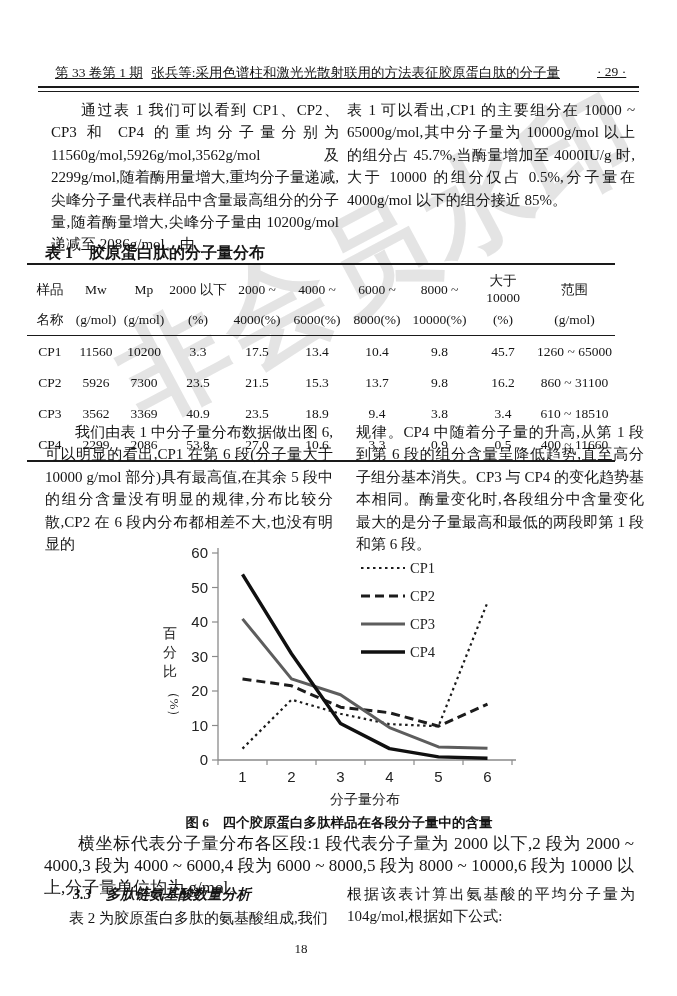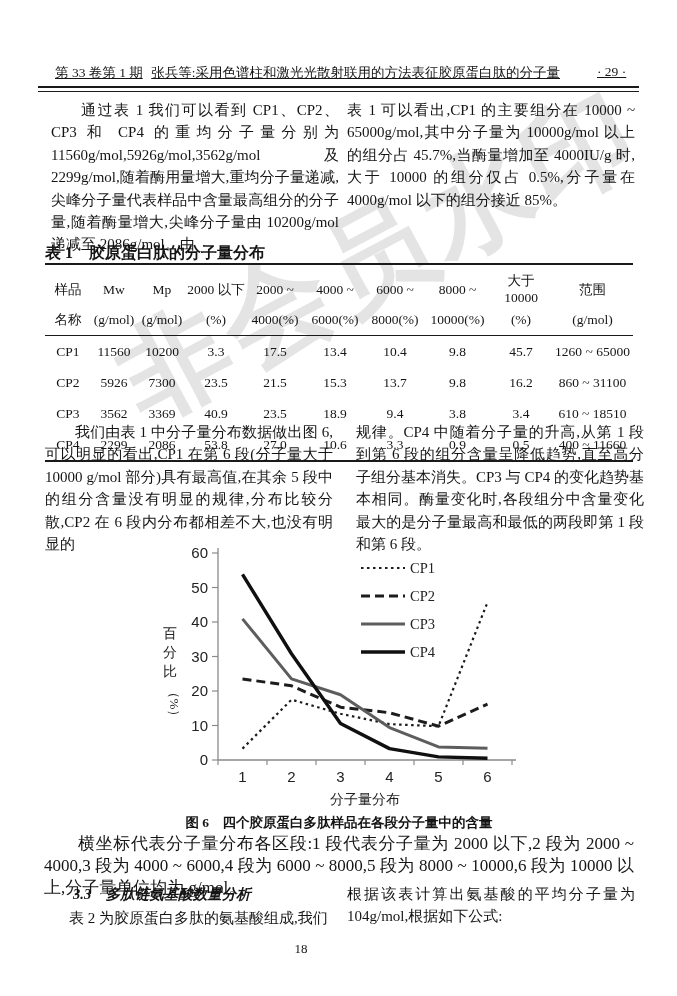--- a/index.html
+++ b/index.html
@@ -46,21 +46,21 @@
   <div class="abs hdr" style="left:55px;top:64px;">第 33 卷第 1 期</div>
   <div class="abs hdr hdr-title" style="left:140px;top:64px;">张兵等:采用色谱柱和激光光散射联用的方法表征胶原蛋白肽的分子量</div>
   <div class="abs hdr" style="left:597px;top:64px;">· 29 ·</div>
   <div class="abs rule-top" style="top:86px;"></div>
   <div class="abs rule-bot" style="top:91px;"></div>
 
   <div class="abs para ind" style="left:51px;top:99px;">通过表 1 我们可以看到 CP1、CP2、CP3 和 CP4 的重均分子量分别为 11560g/mol,5926g/mol,3562g/mol 及 2299g/mol,随着酶用量增大,重均分子量递减,尖峰分子量代表样品中含量最高组分的分子量,随着酶量增大,尖峰分子量由 10200g/mol 递减至 2086g/mol。由</div>
   <div class="abs para" style="left:347px;top:99px;">表 1 可以看出,CP1 的主要组分在 10000 ~ 65000g/mol,其中分子量为 10000g/mol 以上的组分占 45.7%,当酶量增加至 4000IU/g 时,大于 10000 的组分仅占 0.5%,分子量在 4000g/mol 以下的组分接近 85%。</div>
 
   <div class="abs tbl-title" style="left:45px;top:243px;">表 1　胶原蛋白肽的分子量分布</div>
-  <div class="abs" style="left:45px;top:263px;">
+  <div class="abs" style="left:27px;top:263px;">
     <table class="t1">
       <colgroup>
         <col style="width:46px">
           <col style="width:46px">
           <col style="width:50px">
         <col style="width:58px">
           <col style="width:60px">
           <col style="width:60px">
         <col style="width:60px">
           <col style="width:65px">

